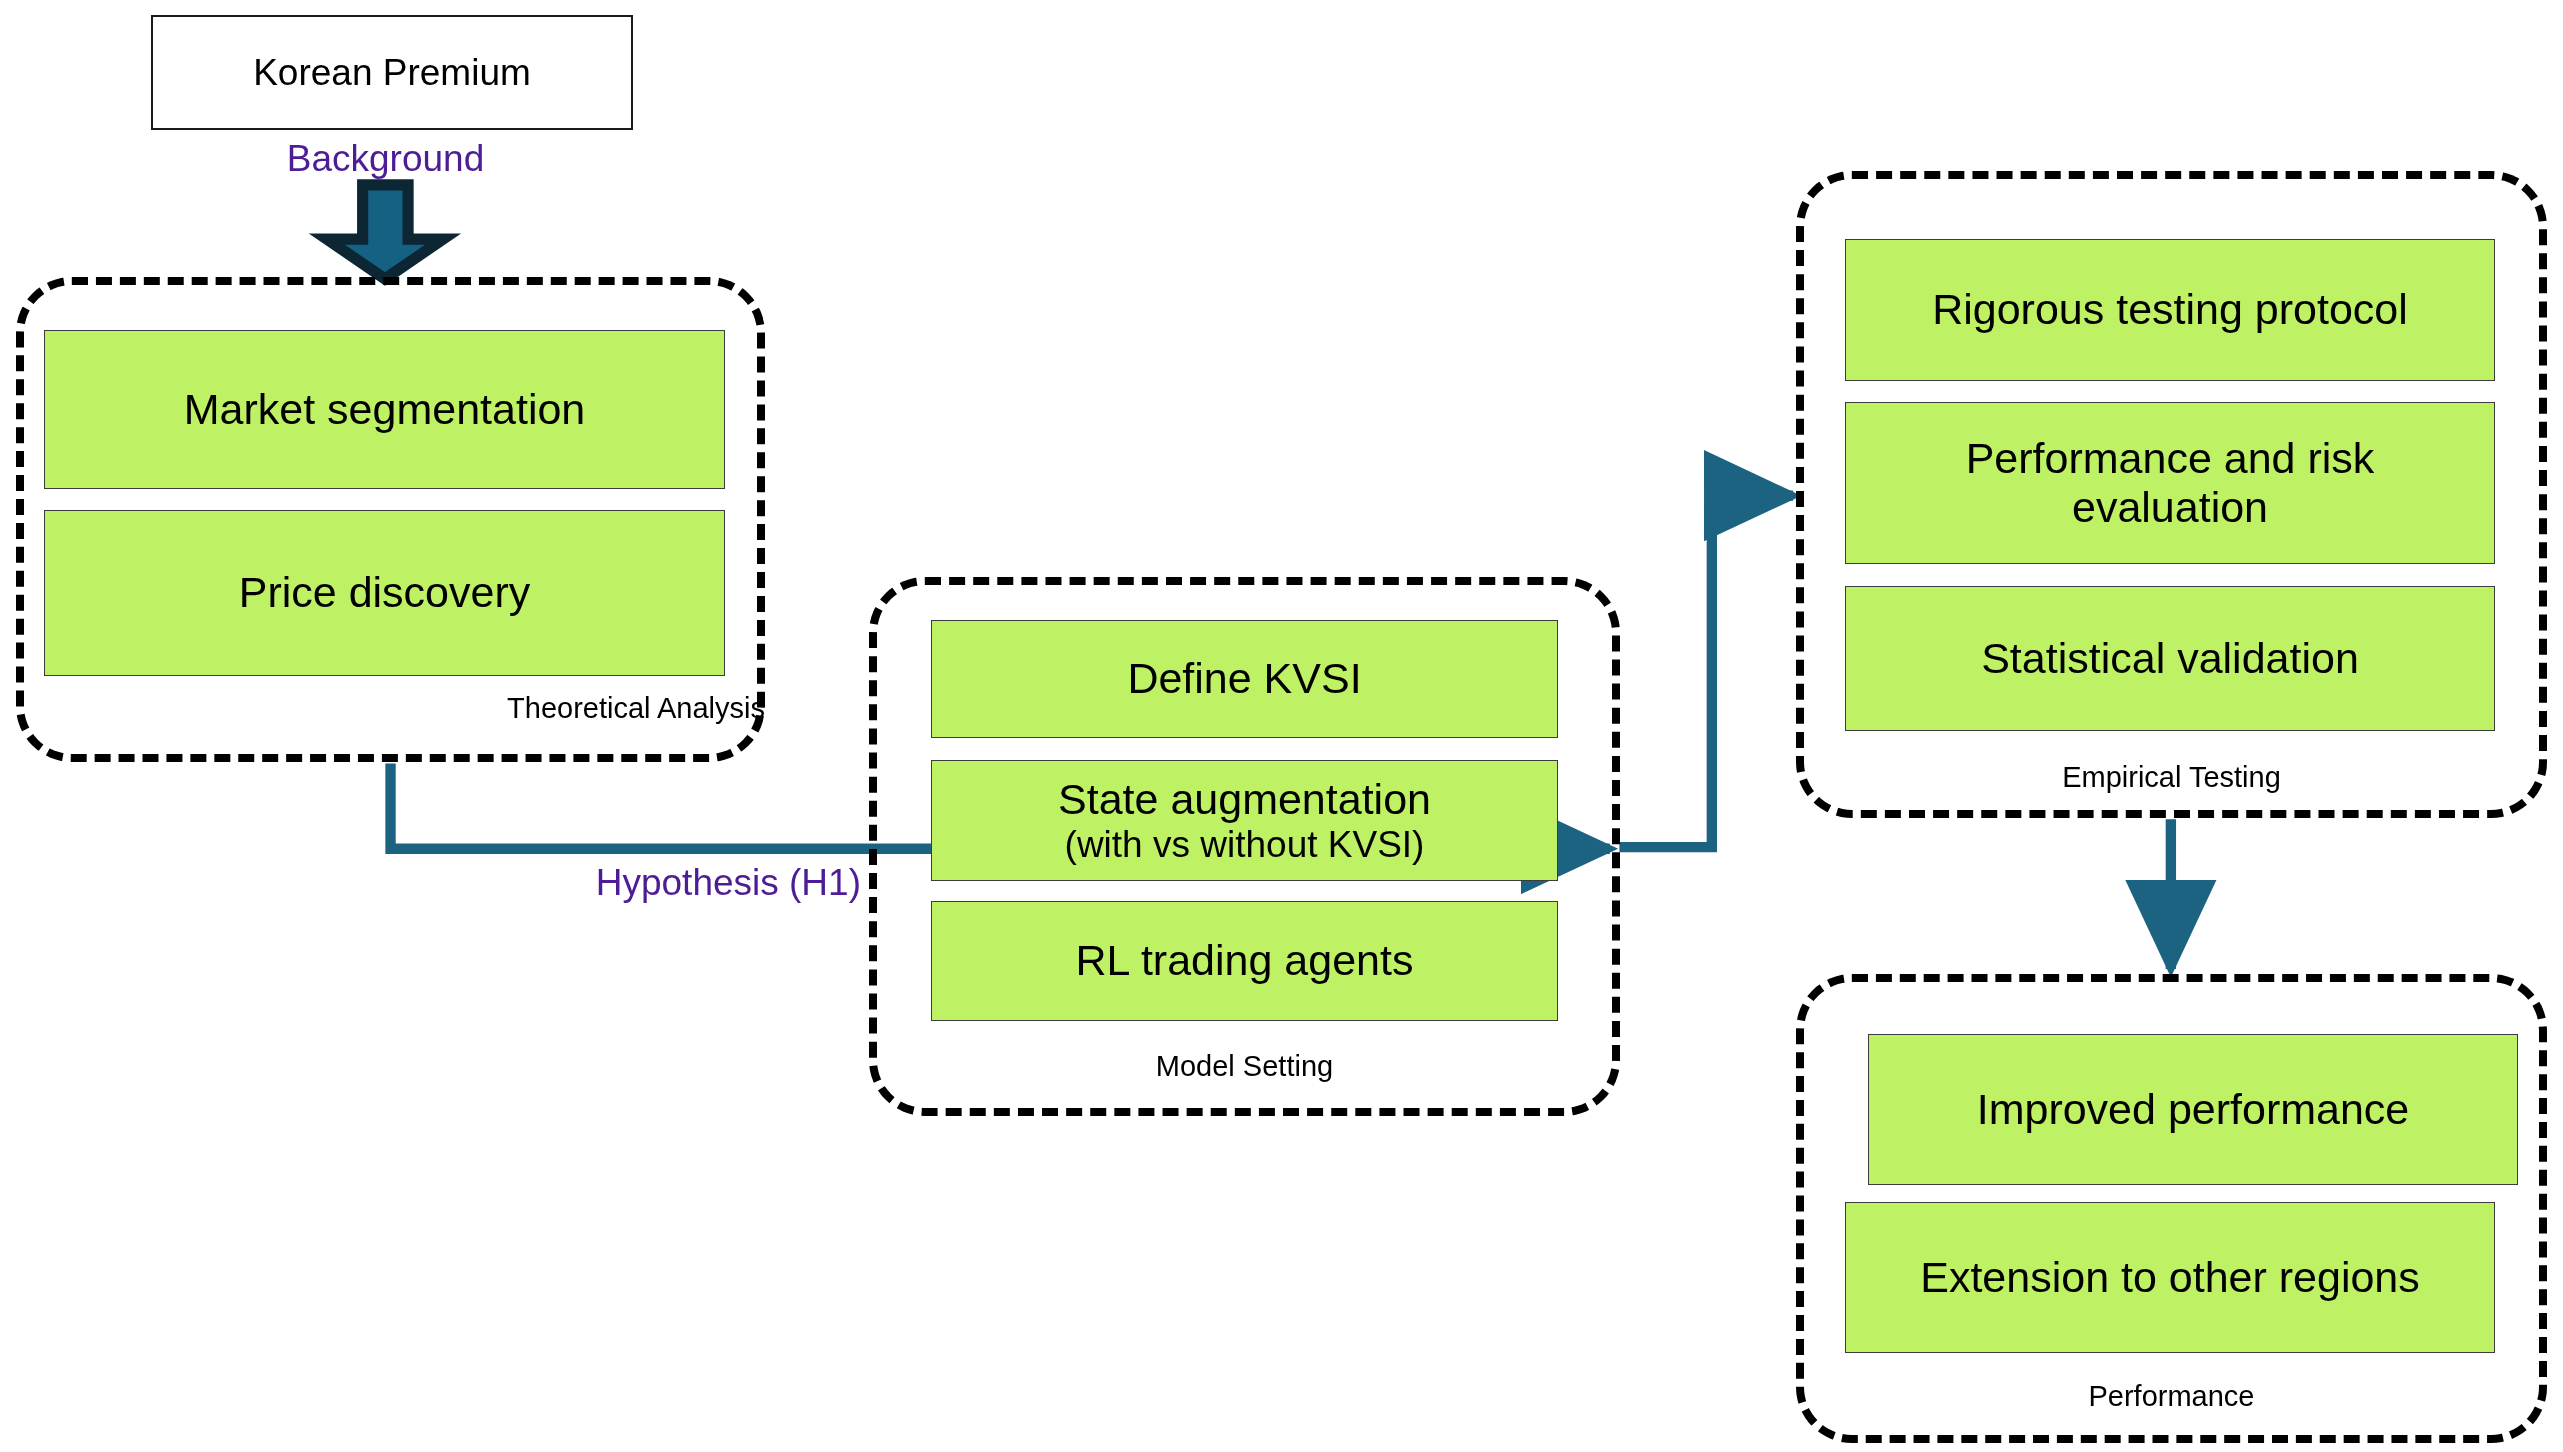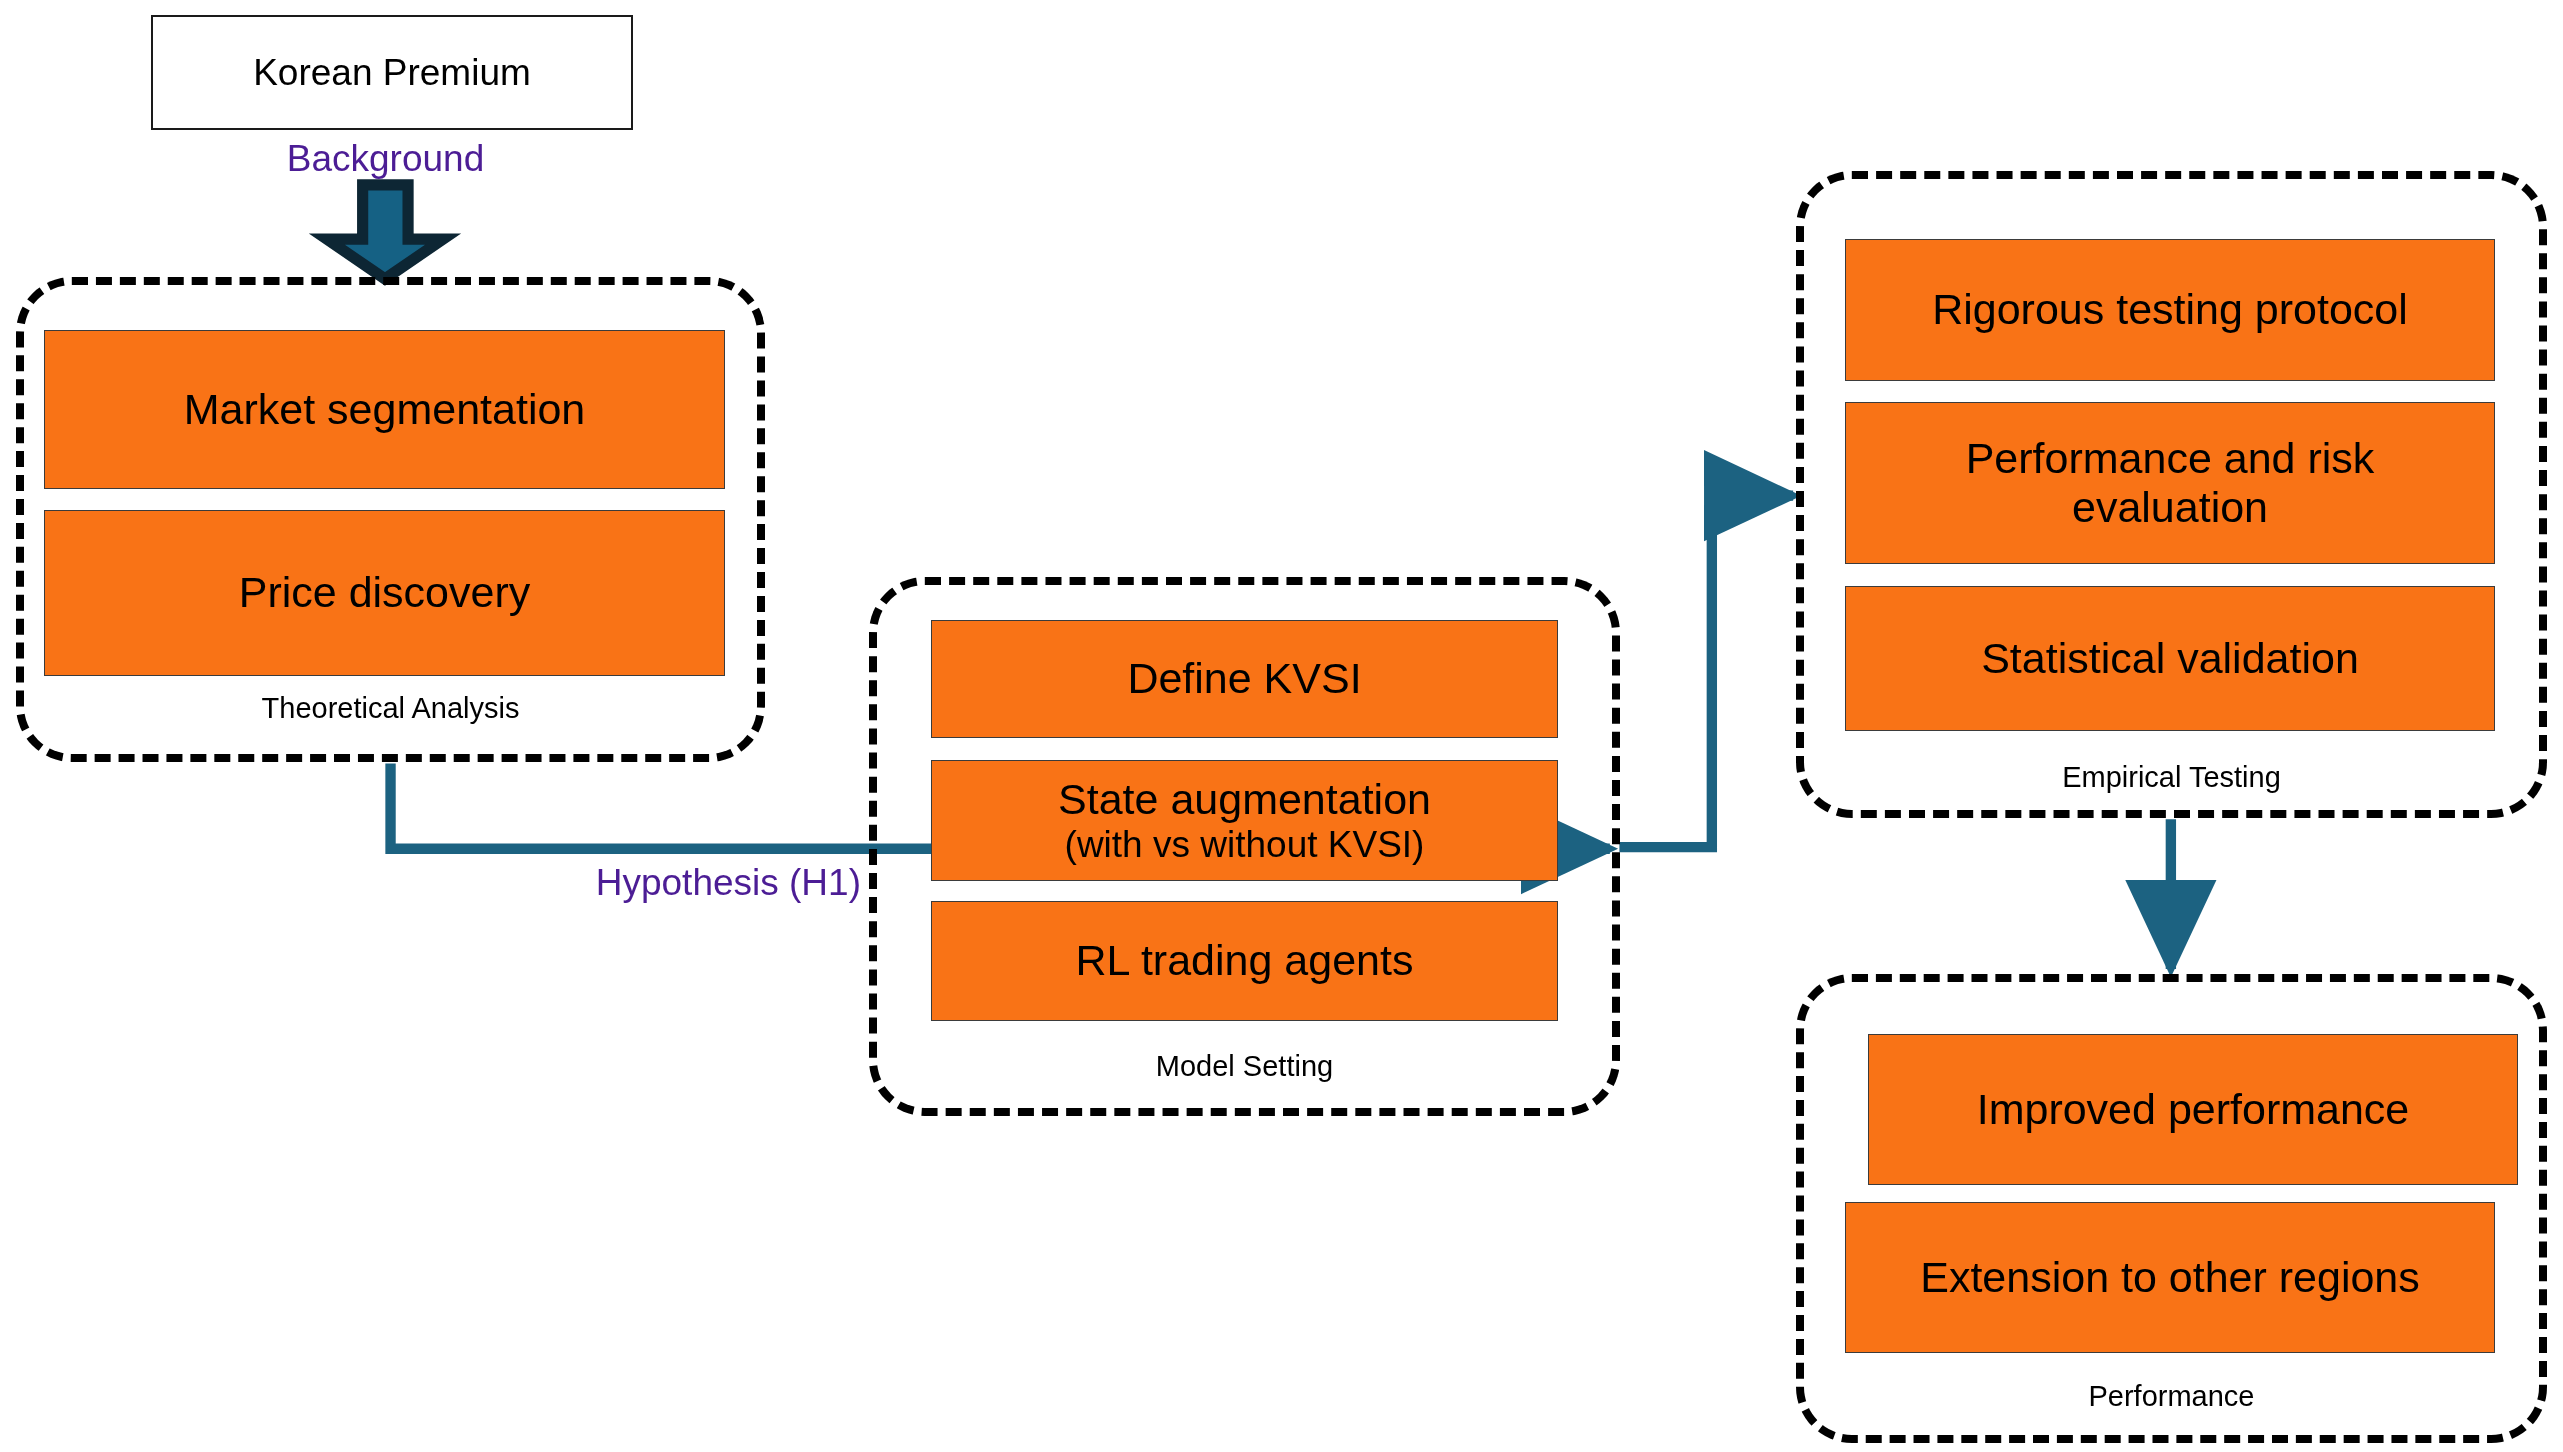--- a/index.html
+++ b/index.html
@@ -36,21 +36,21 @@
     white-space:nowrap;
     font-size:29px;
     color:#000000;
   }
 
   
   .card{
     position:absolute;
     box-sizing:border-box;
     border:1.6px solid #3b3b3b;
-    background:#f97316;
+    background:#bef264;
     display:flex;align-items:center;justify-content:center;
     text-align:center;
     line-height:1.14;
     padding:1.6px 9.6px;
   }
 
   
   .links{position:absolute;left:0;top:0;width:2563px;height:1452px;pointer-events:none;}
 
   
@@ -107,21 +107,21 @@
   <div class="group" style="left:16px;top:277px;width:749px;height:485px;"></div>
 
   <div class="card fs-card" style="left:44px;top:330px;width:681px;height:159px;">
     <span>Market segmentation</span>
   </div>
 
   <div class="card fs-card" style="left:44px;top:510px;width:681px;height:166px;">
     <span>Price discovery</span>
   </div>
 
-  <div class="group-caption" style="left:16px;top:692px;width:749px;">Theoretical Analysis</div>
+  <div class="group-caption" style="left:16px;top:692px;width:749px;text-align:right;">Theoretical Analysis</div>
 
   <div class="group" style="left:869px;top:577px;width:751px;height:539px;"></div>
 
   <div class="card fs-card" style="left:931px;top:620px;width:627px;height:118px;">
     <span>Define KVSI</span>
   </div>
 
   <div class="card" style="left:931px;top:760px;width:627px;height:121px;flex-direction:column;">
     <span class="fs-card">State augmentation</span>
     <span class="fs-card-sm">(with vs without KVSI)</span>

